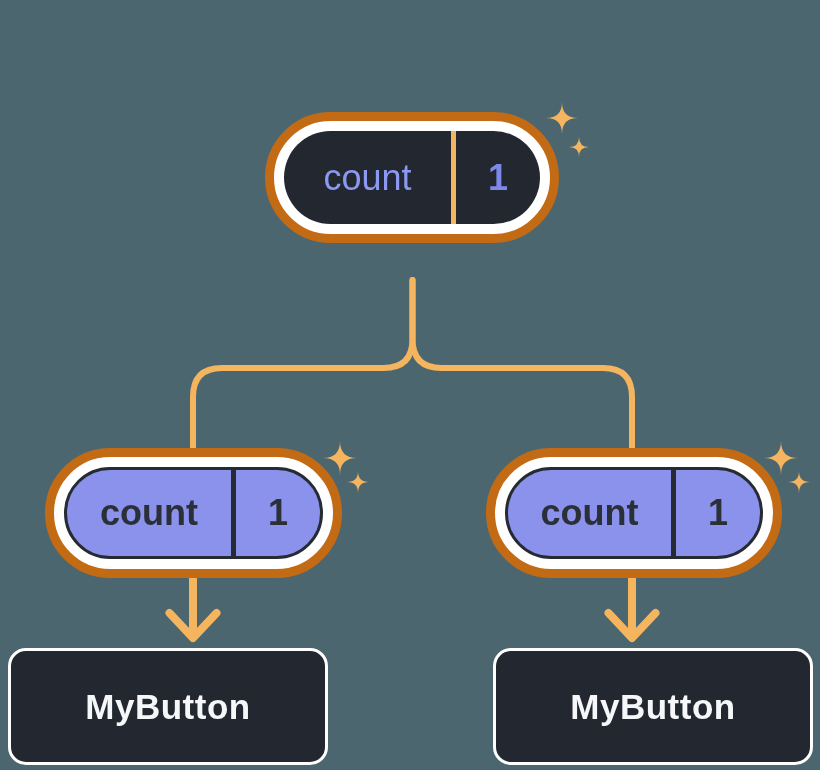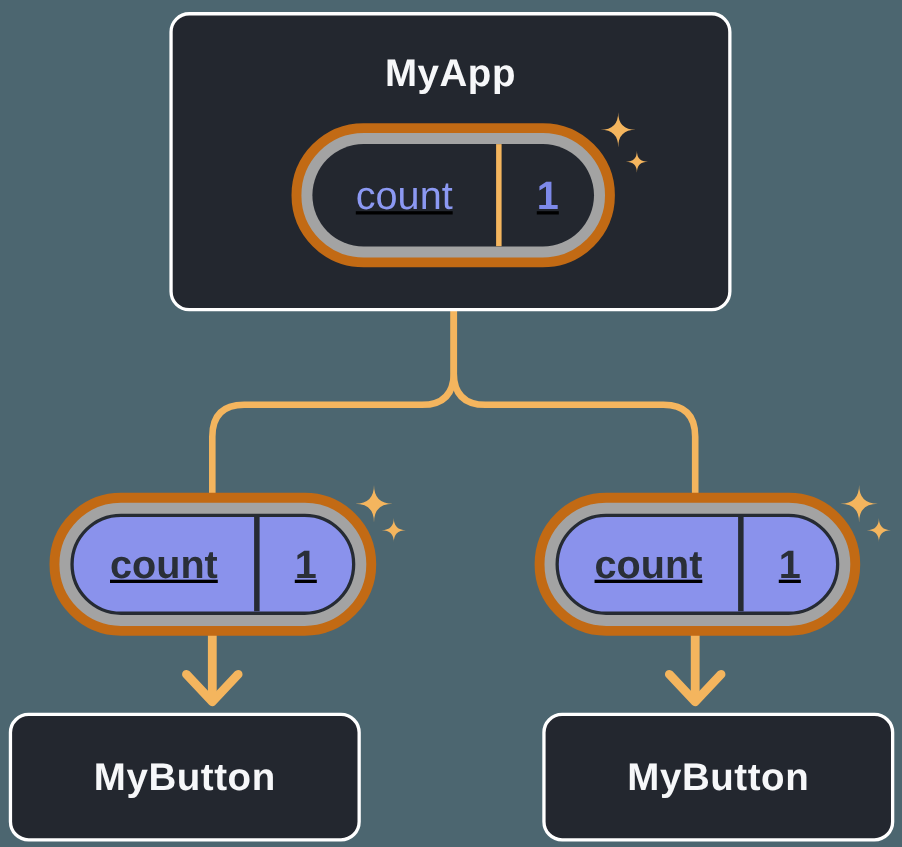--- a/index.html
+++ b/index.html
@@ -22,22 +22,22 @@
   #box-myapp { left:154px; top:11px; width:511px; height:272px; }
   #box-myapp .comp-title { margin-top:35px; }
   #box-mybutton-left  { left:8px;   top:648px; width:320px; height:117px;
     display:flex; align-items:center; justify-content:center; }
   #box-mybutton-right { left:493px; top:648px; width:320px; height:117px;
     display:flex; align-items:center; justify-content:center; }
 
   
   .pill {
     position:absolute; box-sizing:border-box;
-    border:9px solid #C26A14; background:#a3a3a3;
-    border-radius:999px; padding:10px;text-decoration:underline;
+    border:9px solid #C26A14; background:#ffffff;
+    border-radius:999px; padding:10px;
   }
   .pill-inner {
     box-sizing:border-box; width:100%; height:100%;
     border-radius:999px; display:flex; align-items:stretch; overflow:hidden;
   }
   .pill-dark  .pill-inner { background:#23272F; }
   .pill-light .pill-inner { background:#8A92EC; border:3px solid #262B33; }
   .pill-cell { display:flex; align-items:center; justify-content:center; line-height:1; }
   .cell-label { flex:1; font-size:36px; }
   .cell-value { width:84px; font-size:36px; font-weight:700; }
@@ -68,23 +68,20 @@
     <g>
       <path class="stroke-arrow" d="M193 575 V635"></path>
       <path class="stroke-arrow" d="M169.5 613 L193 638 L216.5 613"></path>
     </g>
     <g>
       <path class="stroke-arrow" d="M632 575 V635"></path>
       <path class="stroke-arrow" d="M608.5 613 L632 638 L655.5 613"></path>
     </g>
   </svg>
 
-  <div class="component" id="box-myapp">
-    <div class="comp-title">MyApp</div>
-  </div>
 
   <div class="component" id="box-mybutton-left">
     <div class="comp-title">MyButton</div>
   </div>
   <div class="component" id="box-mybutton-right">
     <div class="comp-title">MyButton</div>
   </div>
 
   <div class="pill pill-dark" id="pill-root">
     <div class="pill-inner">

